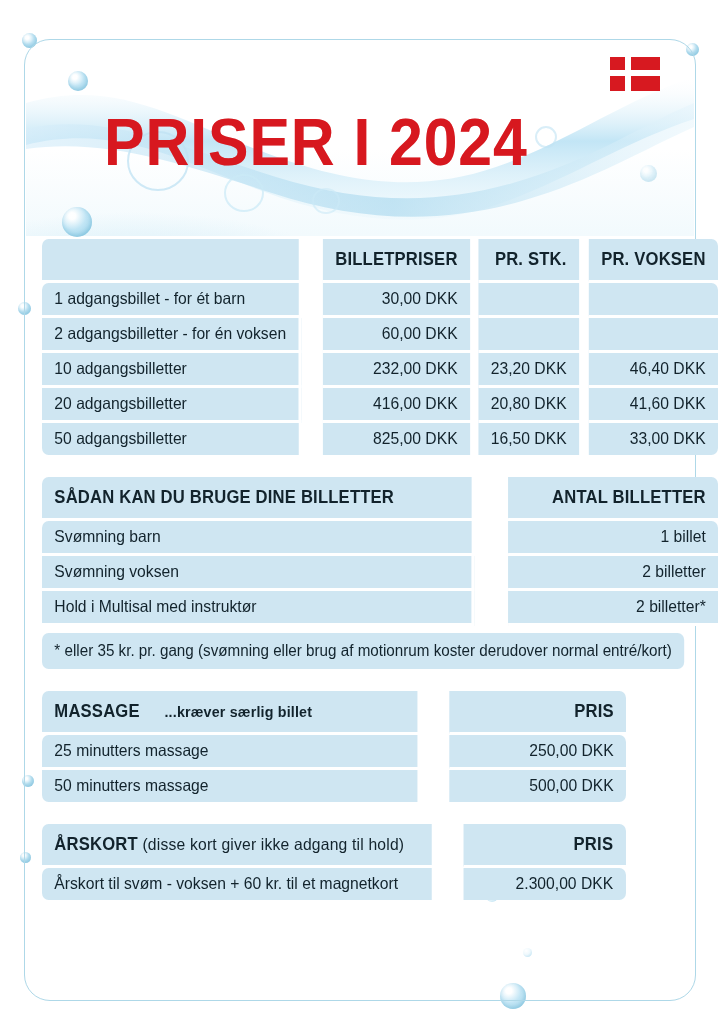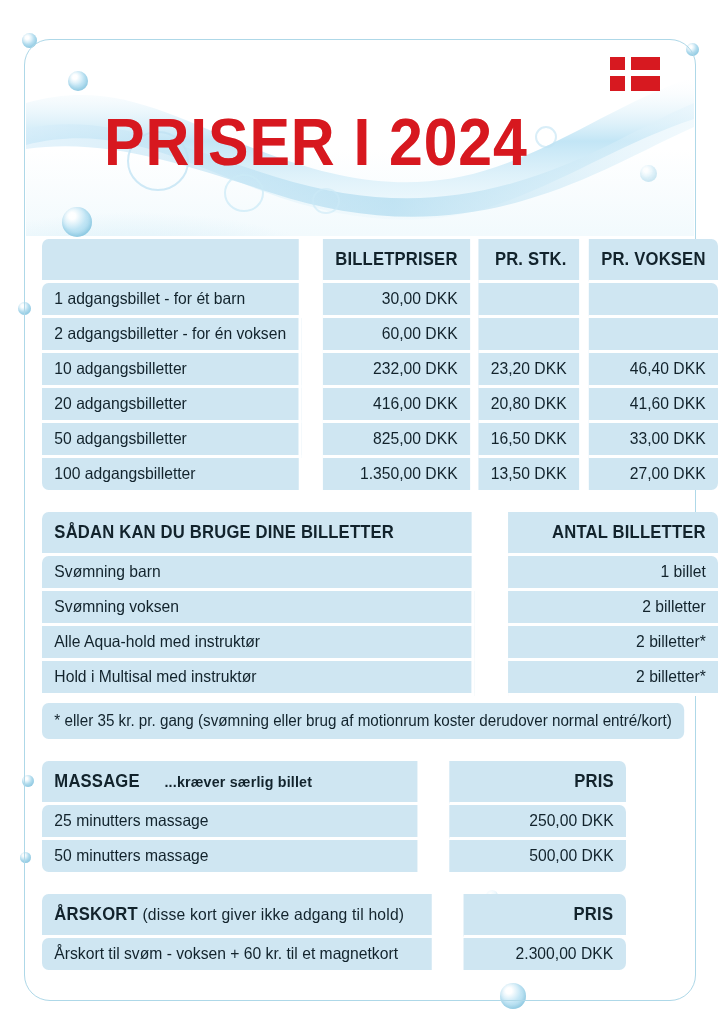--- a/index.html
+++ b/index.html
@@ -299,48 +299,38 @@
           <td class="num">416,00 DKK</td>
           <td class="num">20,80 DKK</td>
           <td class="num">41,60 DKK</td>
         </tr>
         <tr>
           <td>50 adgangsbilletter</td>
           <td class="num">825,00 DKK</td>
           <td class="num">16,50 DKK</td>
           <td class="num">33,00 DKK</td>
         </tr>
-        <tr>
-          <td>100 adgangsbilletter</td>
-          <td class="num">1.350,00 DKK</td>
-          <td class="num">13,50 DKK</td>
-          <td class="num">27,00 DKK</td>
-        </tr>
       </tbody>
     </table>
 
     <table class="tbl t2">
       <thead>
         <tr>
           <th class="c-label">SÅDAN KAN DU BRUGE DINE BILLETTER</th>
           <th class="c-val num">ANTAL BILLETTER</th>
         </tr>
       </thead>
       <tbody>
         <tr>
           <td>Svømning barn</td>
           <td class="num">1 billet</td>
         </tr>
         <tr>
           <td>Svømning voksen</td>
           <td class="num">2 billetter</td>
-        </tr>
-        <tr>
-          <td>Alle Aqua-hold med instruktør</td>
-          <td class="num">2 billetter*</td>
         </tr>
         <tr>
           <td>Hold i Multisal med instruktør</td>
           <td class="num">2 billetter*</td>
         </tr>
         <tr class="spacer-row">
             <td colspan="2"></td>
           </tr>
         <tr class="footnote-row">
           <td colspan="2">* eller 35 kr. pr. gang (svømning eller brug af motionrum koster derudover normal entré/kort)</td>

